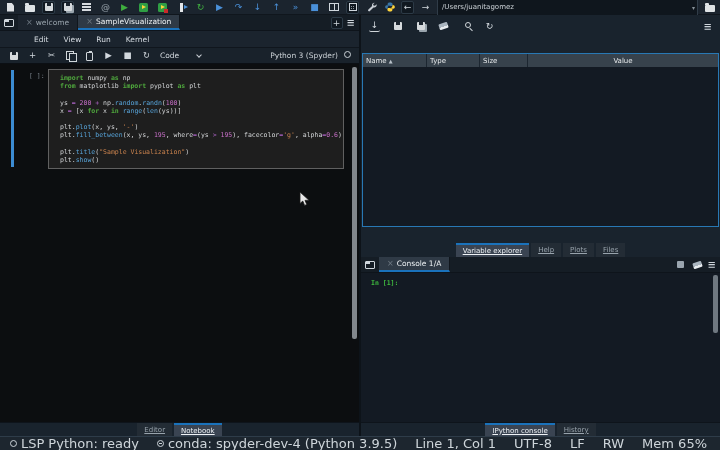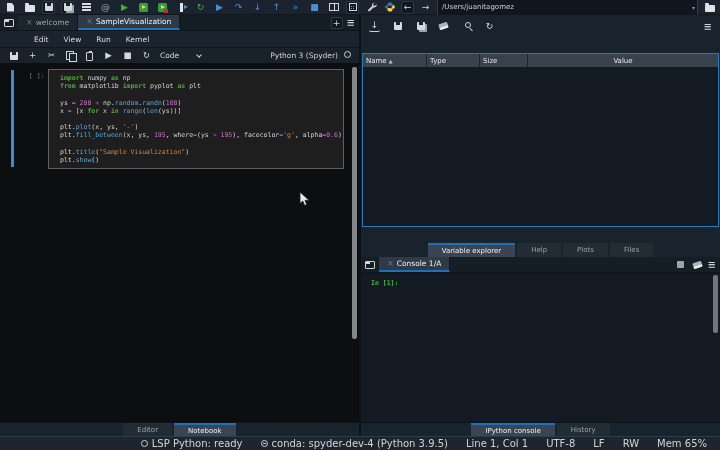--- a/index.html
+++ b/index.html
@@ -78,21 +78,21 @@
   .selbar{position:absolute;left:11px;top:6px;width:3px;height:97px;background:#3c8cd3;}
   .cellprompt{position:absolute;left:29px;top:8px;font-family:"DejaVu Sans Mono",monospace;font-size:6.5px;color:#7a828a;}
   .cell{position:absolute;left:48px;right:15px;top:5px;height:100px;background:#1e1e1e;border:1px solid #606060;padding:4px 11px;overflow:hidden;}
   .cl{font-family:"DejaVu Sans Mono",monospace;font-size:6.5px;line-height:8.2px;white-space:pre;}
   .tk-kw{color:#4fa83d;font-weight:bold;} .tk-op{color:#b266cc;} .tk-num{color:#c76fc7;}
   .tk-fn{color:#57a3d8;} .tk-str{color:#c9824d;} .tk-tx{color:#d2d4d6;}
   .nbscroll{position:absolute;right:2px;top:3px;width:5px;height:272px;background:#82878c;border-radius:2px;}
 
   
   .btabs{height:14px;flex:none;background:#19232d;display:flex;align-items:stretch;justify-content:center;gap:2px;border-top:1px solid #0e141b;}
-  .btab{display:flex;align-items:center;padding:0 14px;font-size:7px;color:#98a3ac;background:#232c35;}
+  .btab{display:flex;align-items:center;padding:0 7px;font-size:7px;color:#98a3ac;background:#232c35;text-decoration:underline;}
   .btab.active{background:#3a4452;color:#eef2f5;border-top:2px solid #1a72bb;}
 
   
   .vetoolbar{height:22px;flex:none;display:flex;align-items:center;gap:12px;padding:0 8px;background:#19232d;}
   .vetoolbar .tbi{width:11px;height:11px;font-size:9px;}
   .vepane{height:174px;flex:none;margin:16px 1px;border:1px solid #2878b4;background:#131a23;display:flex;flex-direction:column;}
   .vehead{height:13px;flex:none;background:#37424c;display:flex;font-size:7px;color:#e6e9eb;}
   .ve-col{border-right:1px solid #1c2630;padding:0 3px;display:flex;align-items:center;gap:2px;}
   .ve-col.c-name{width:64px;} .ve-col.c-type{width:53px;} .ve-col.c-size{width:48px;}
   .ve-col.c-value{flex:1;justify-content:center;border-right:none;}
@@ -102,21 +102,21 @@
   .vetabs .btab{font-size:7px;}
 
   
   .contabbar{height:16px;flex:none;background:#151d25;display:flex;align-items:stretch;border-bottom:1px solid #0e141b;}
   .conbody{flex:1;position:relative;background:#131a23;padding:6px 0 0 10px;min-height:0;}
   .cnl{font-family:"DejaVu Sans Mono",monospace;font-size:6.5px;line-height:8.8px;color:#d8dcdf;white-space:pre;}
   .cprompt{font-family:"DejaVu Sans Mono",monospace;font-size:6.5px;line-height:8.8px;color:#3fbc3f;font-weight:bold;}
   .conscroll{position:absolute;right:2px;top:2px;width:5px;height:58px;background:#6f7880;border-radius:2px;}
 
   
-  .statusbar{height:14px;flex:none;background:#1d262f;border-top:1px solid #2e3c49;display:flex;align-items:center;justify-content:flex-end;gap:18px;padding-right:13px;font-size:10px;color:#ced5da;}
+  .statusbar{height:14px;flex:none;background:#1d262f;border-top:1px solid #2e3c49;display:flex;align-items:center;justify-content:flex-end;gap:18px;padding-right:13px;font-size:13px;color:#ced5da;}
   .stitem{display:flex;align-items:center;gap:4px;white-space:nowrap;}
 
   .cursor{position:absolute;left:299px;top:191px;pointer-events:none;z-index:50;}
 </style>
 </head>
 <body>
 
 <div class="app">
 
   <div class="toolbar">

